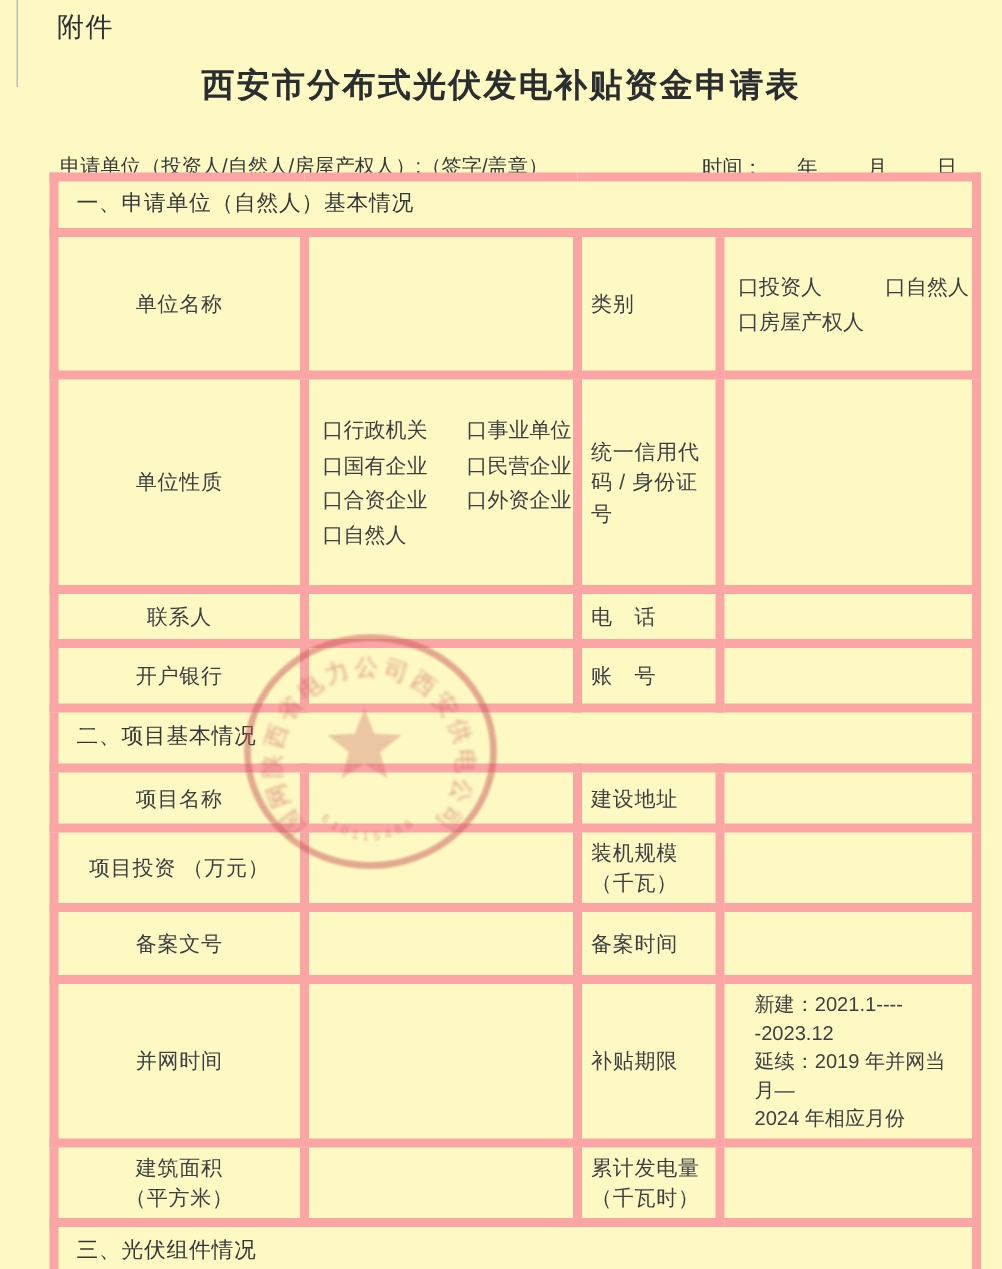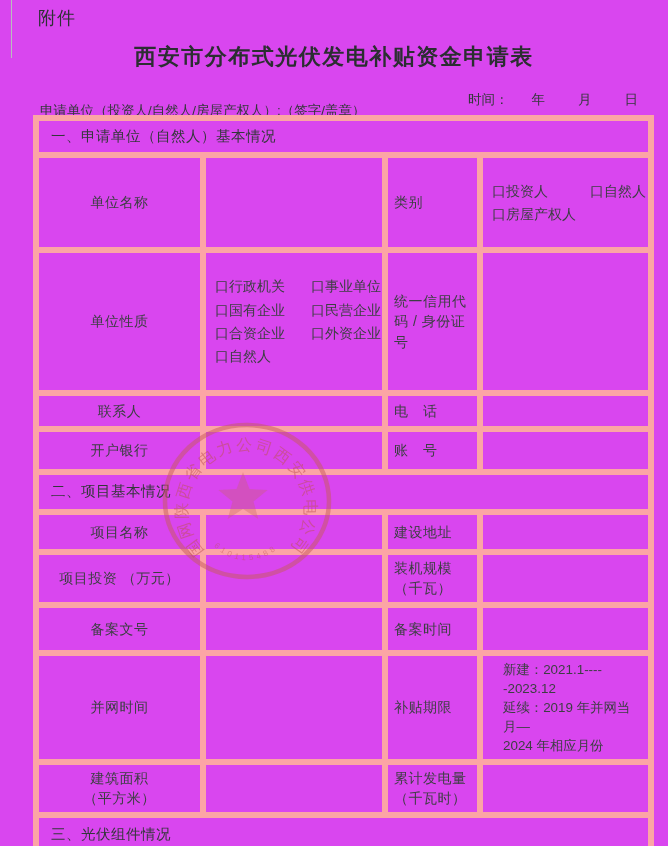--- a/index.html
+++ b/index.html
@@ -1,19 +1,19 @@
 <!DOCTYPE html>
 <html><head>
 <meta charset="utf-8">
 <style>
   html,body{margin:0;padding:0;background:#e8e8e8;}
   .page{
     position:relative;
     width:668px;height:846px;
-    background:#d946ef;
+    background:#fef9c3;
     font-family:"Liberation Sans","DejaVu Sans",sans-serif;
     color:#3c3f42;
     overflow:hidden;
   }
   .edge-line{position:absolute;left:11px;top:0;width:1px;height:58px;background:#b9bcbe;}
   .attachment{
     position:absolute;left:38px;top:6px;
     font-family:"Liberation Serif","DejaVu Serif",serif;
     font-size:18px;color:#2e3134;letter-spacing:1px;
   }
@@ -21,21 +21,21 @@
     position:absolute;left:0;top:42px;width:100%;
     text-align:center;
     font-family:Liberation Mono, monospace;
     font-weight:700;font-size:22px;color:#2b2e31;letter-spacing:1.5px;
   }
   .info-line{
     position:absolute;left:40px;top:87px;width:608px;
     font-size:13.5px;color:#34383b;
   }
   .info-left{position:absolute;left:0;top:15px;}
-  .info-time{position:absolute;left:428px;top:4px;display:inline-flex;column-gap:33px;}
+  .info-time{position:absolute;left:428px;top:16px;display:inline-flex;column-gap:33px;}
   .info-time .t-label{margin-right:-10px;}
   table.form{
     position:absolute;left:33px;top:115px;
     width:615px;border-collapse:collapse;table-layout:fixed;
     border:2px solid #53575a;
     font-size:14px;color:#3c3f42;
   }
   td{
     border:6px solid #fca5a5;
     padding:3px 6px;

